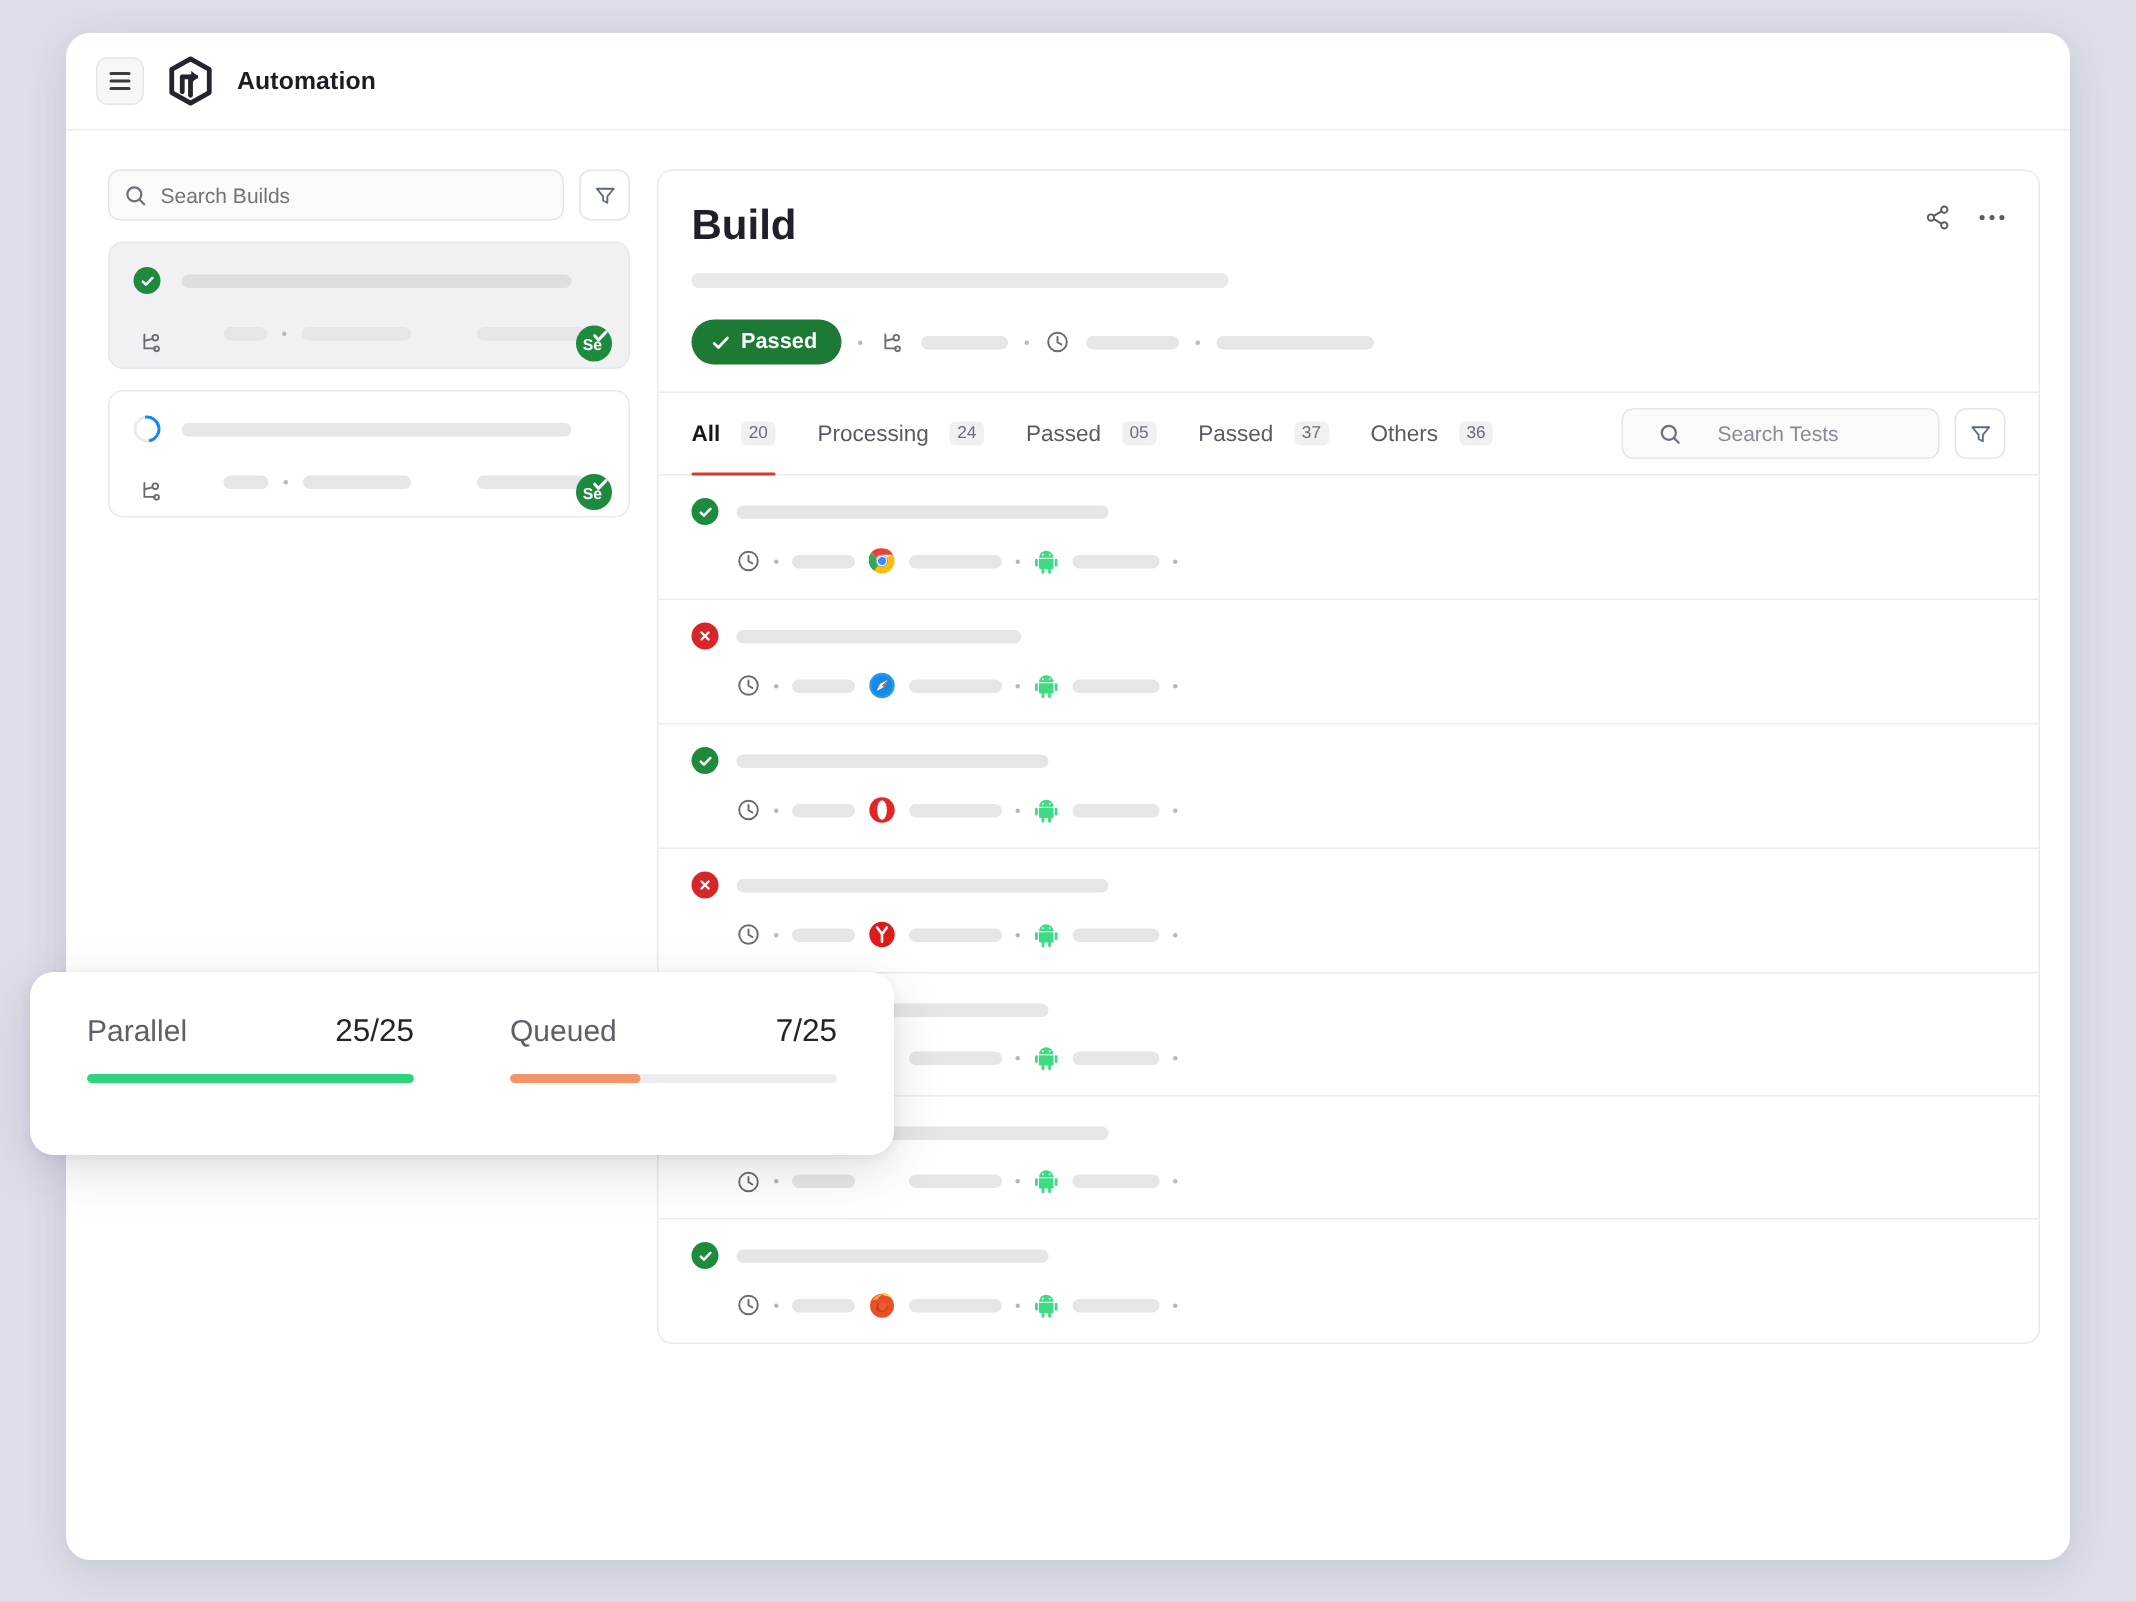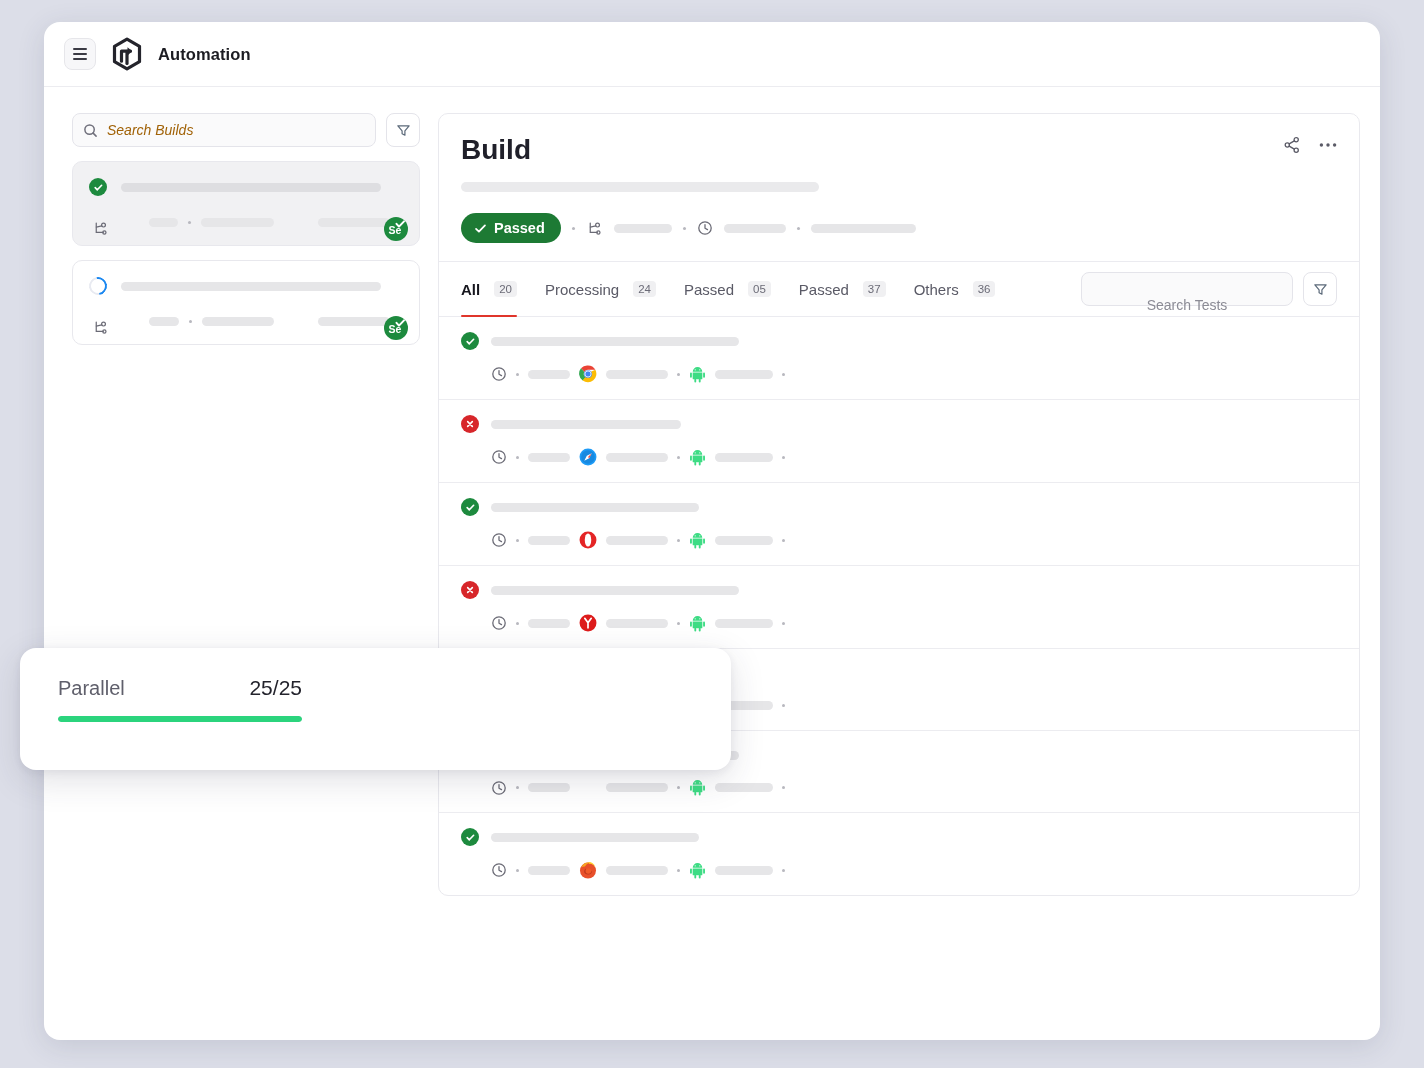--- a/index.html
+++ b/index.html
@@ -54,21 +54,21 @@
   #sidebar { width: 348px; flex: 0 0 348px; }
   .search-row { display: flex; gap: 10px; align-items: center; }
   .search-box {
     flex: 1; height: 34px;
     border: 1px solid #e4e4ea;
     border-radius: 8px;
     background: #fafafb;
     display: flex; align-items: center;
     padding: 0 10px; gap: 9px;
   }
-  .search-box .ph { font-size: 14px; color: #a16207; font-style: italic; }
+  .search-box .ph { font-size: 14px; color: #737373; }
   .icon-btn {
     width: 34px; height: 34px; flex:0 0 34px;
     border: 1px solid #e4e4ea; border-radius: 8px;
     background: #fff;
     display:flex; align-items:center; justify-content:center;
     cursor: pointer;
   }
 
   .build-card {
     margin-top: 14px;
@@ -125,36 +125,36 @@
 
   
   #tabs-bar { display:flex; align-items:center; padding: 0 22px; border-bottom:1px solid #ebebf0; height:55px; gap: 0; }
   .tab { display:flex; align-items:center; gap:14px; height:100%; padding: 0 14px; cursor:pointer; position:relative; }
   .tab:first-child { padding-left: 0; }
   .tab .lbl { font-size:15px; color:#5a5a66; }
   .tab.active .lbl { color:#17171e; font-weight:600; }
   .tab .cnt { font-size:11.5px; color:#6b6b77; background:#f0f0f2; border-radius:4px; padding:2px 5px; min-width:20px; }
   .tab.active::after { content:""; position:absolute; left:0; right:14px; bottom:-1px; height:2.5px; background:#e0352b; border-radius:2px; }
   #tabs-right { margin-left:auto; display:flex; align-items:center; gap:10px; }
-  #search-tests { width:212px; height:34px; border:1px solid #e4e4ea; border-radius:8px; background:#fafafb; display:flex; align-items:center; gap:24px; padding:0 24px;flex-direction:column; }
+  #search-tests { width:212px; height:34px; border:1px solid #e4e4ea; border-radius:8px; background:#fafafb; display:flex; align-items:center; gap:24px; padding:0 24px; }
   #search-tests .ph { font-size:14px; color:#8b8b95; }
 
   
   .test-row { padding: 15px 22px 16px 22px; border-bottom: 1px solid #ececf0; }
   .test-row:last-child { border-bottom: none; }
   .tr-top { display:flex; align-items:center; gap:12px; }
   .tr-bot { display:flex; align-items:center; gap:9px; margin-top: 15px; padding-left: 30px; }
   .browser-ic { width:18px;height:18px;flex:0 0 18px; display:block; }
   .android-ic { width:17px;height:17px;flex:0 0 17px; display:block; }
 
   
   #stats-overlay {
     position: absolute;
     left: 20px; top: 648px;
-    width: 711px; height: 122px;
+    width: 576px; height: 122px;
     background:#fff;
     border-radius: 16px;
     box-shadow: 0 10px 34px rgba(45,49,72,.15), 0 2px 8px rgba(45,49,72,.07);
     padding: 28px 38px 0 38px;
     display:flex; gap: 64px;
     z-index: 50;
   }
   .stat { width: 244px; }
   .stat-head { display:flex; justify-content:space-between; align-items:baseline; }
   .stat-label { font-size: 20px; color:#5f5f6b; }
@@ -629,13 +629,22 @@
 <div id="stats-overlay">
   <div class="stat">
     <div class="stat-head">
       <span class="stat-label">Parallel</span>
       <span class="stat-value">25/25</span>
     </div>
     <div class="stat-track">
       <div class="stat-fill" id="parallel-fill" style="width: 100%; background: rgb(43, 212, 125);"></div>
     </div>
   </div>
+  <div class="stat">
+    <div class="stat-head">
+      <span class="stat-label">Queued</span>
+      <span class="stat-value">7/25</span>
+    </div>
+    <div class="stat-track">
+      <div class="stat-fill" id="queued-fill" style="width: 40%; background: rgb(245, 147, 106);"></div>
+    </div>
+  </div>
 </div>
 
 </body></html>

